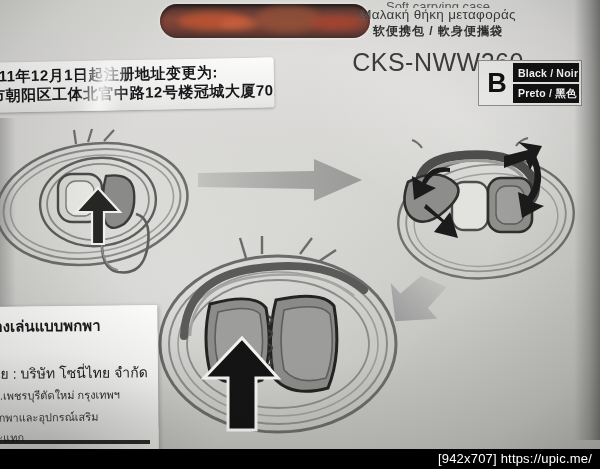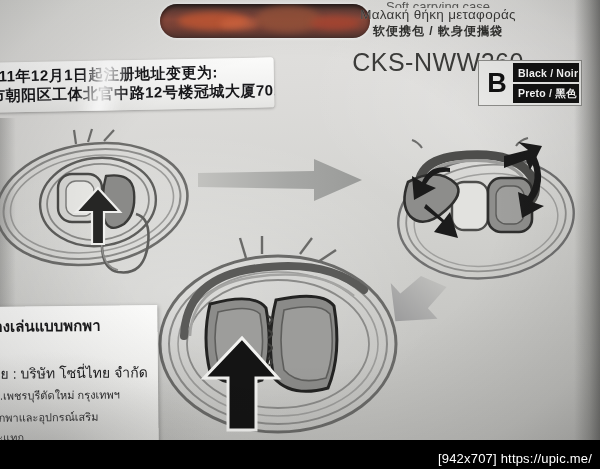--- a/index.html
+++ b/index.html
@@ -78,21 +78,21 @@
 
   
   .panel{position:absolute;}
   .panel svg{display:block;}
 
   
   .arrow-right{position:absolute;left:196px;top:158px;width:168px;height:44px;}
   .arrow-diag{position:absolute;left:386px;top:272px;width:68px;height:62px;}
 
   
-  .wm-bar{position:absolute;left:0;bottom:0;width:600px;height:29px;background:#000;}
+  .wm-bar{position:absolute;left:0;bottom:0;width:600px;height:20px;background:#000;}
   .wm-text{position:absolute;right:8px;bottom:3px;color:#fff;font-size:13px;
     font-family:"Liberation Sans",sans-serif;letter-spacing:.2px;}
   .wm-dim{font-weight:normal;}
   .blackstrip-left{position:absolute;left:0;bottom:25px;width:150px;height:4px;background:#0a0a0a;opacity:.85;}
 </style>
 </head>
 <body>
 
 <div class="shot">
 

